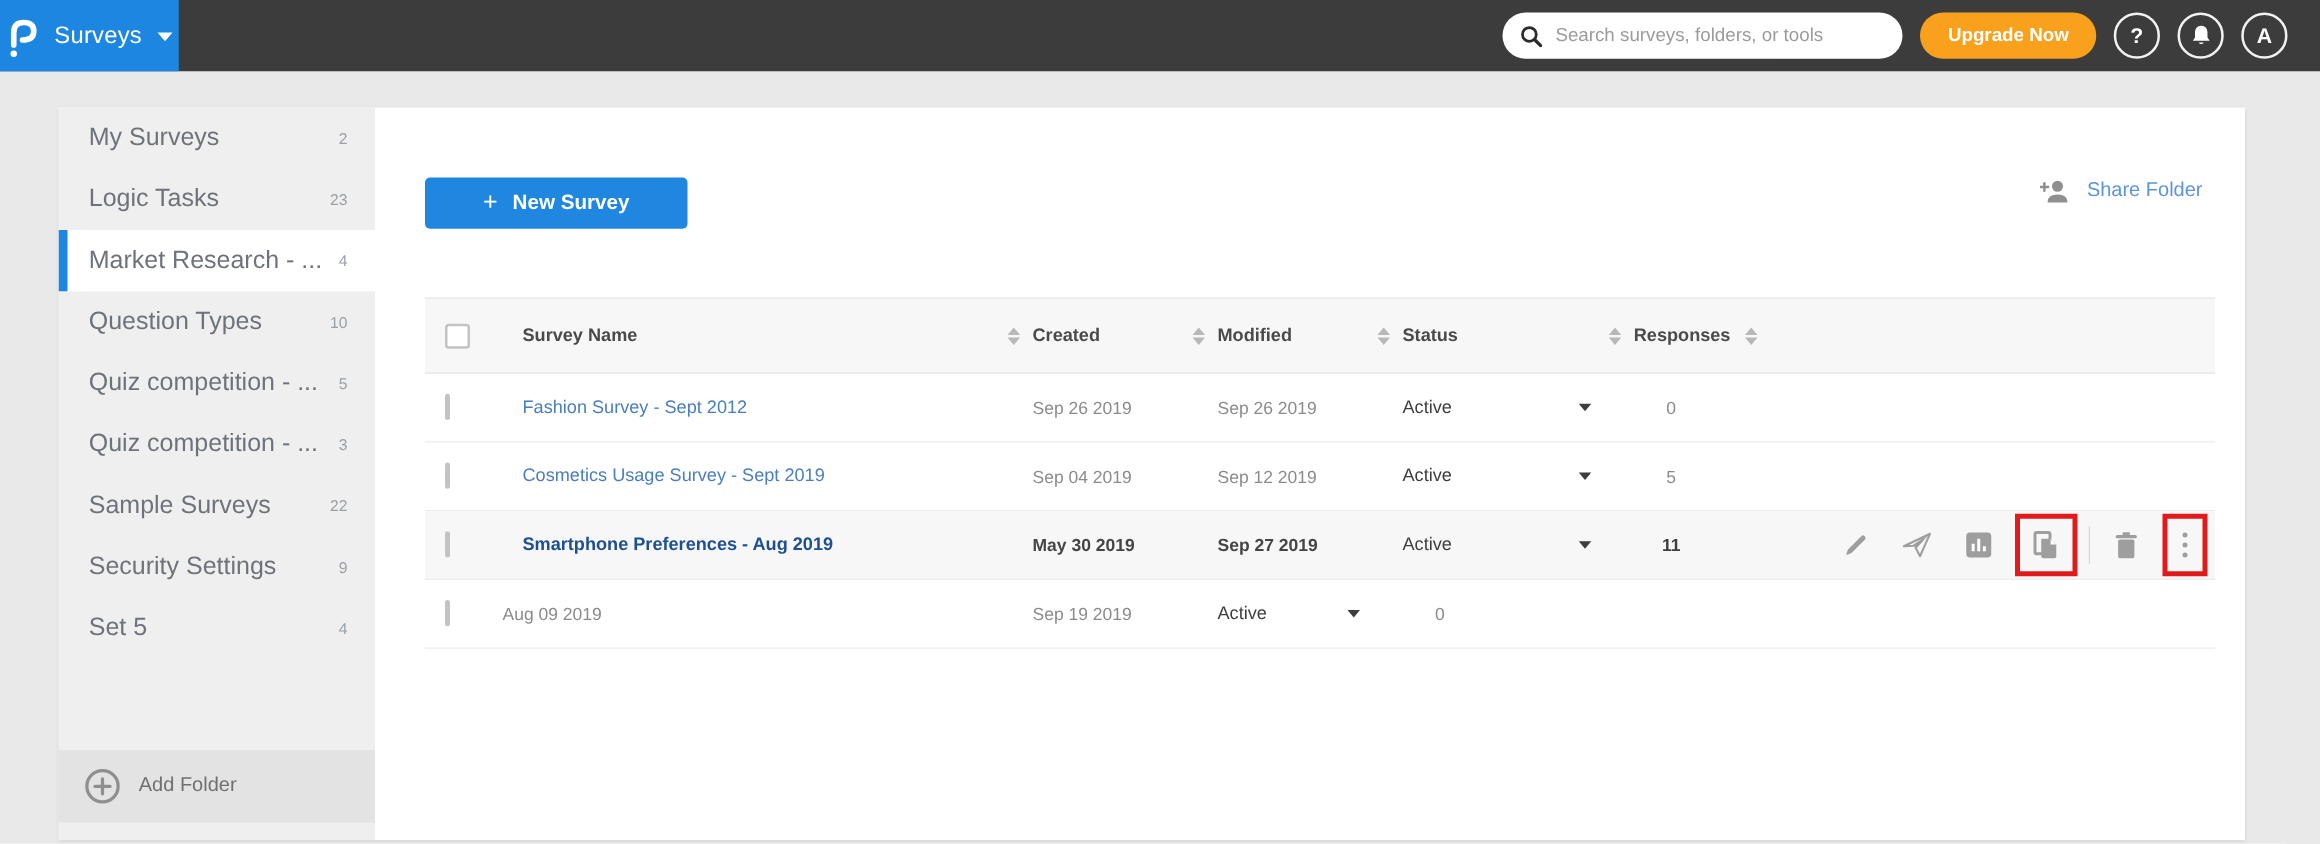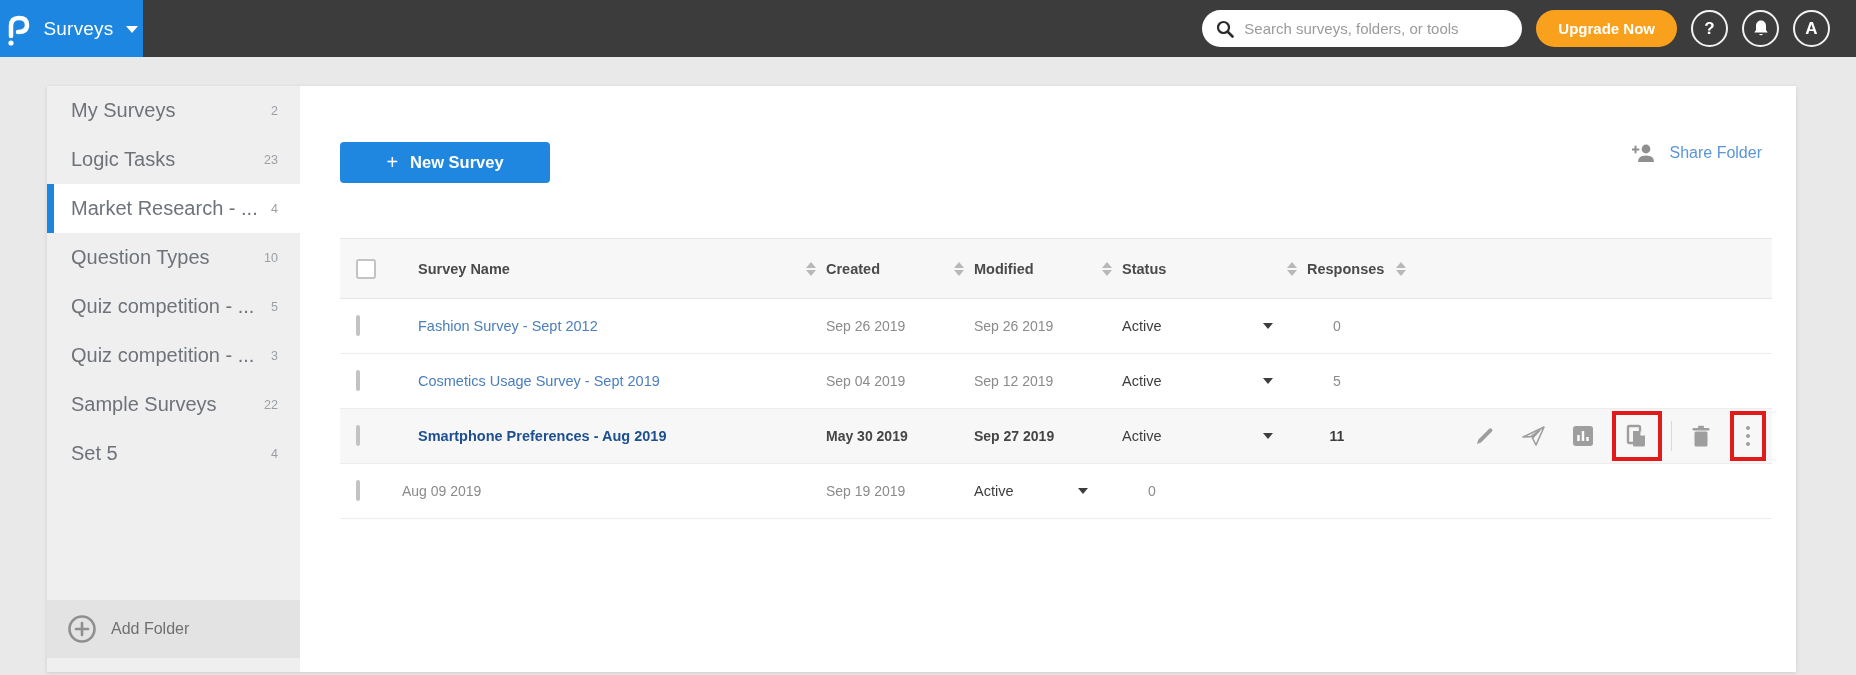--- a/index.html
+++ b/index.html
@@ -133,20 +133,24 @@
     </div>
     <div class="side-item">
       <span class="lbl">Quiz competition - ...</span>
       <span class="cnt">3</span>
     </div>
     <div class="side-item">
       <span class="lbl">Sample Surveys</span>
       <span class="cnt">22</span>
     </div>
     <div class="side-item">
+      <span class="lbl">Security Settings</span>
+      <span class="cnt">9</span>
+    </div>
+    <div class="side-item">
       <span class="lbl">Set 5</span>
       <span class="cnt">4</span>
     </div>
     <div class="side-spacer"></div>
     <div class="add-folder">
       <svg width="30" height="30" viewBox="0 0 30 30">
         <circle cx="15" cy="15" r="12.5" fill="none" stroke="#8f8f8f" stroke-width="2.6"></circle>
         <line x1="15" y1="9" x2="15" y2="21" stroke="#8f8f8f" stroke-width="2.6" stroke-linecap="round"></line>
         <line x1="9" y1="15" x2="21" y2="15" stroke="#8f8f8f" stroke-width="2.6" stroke-linecap="round"></line>
       </svg>

